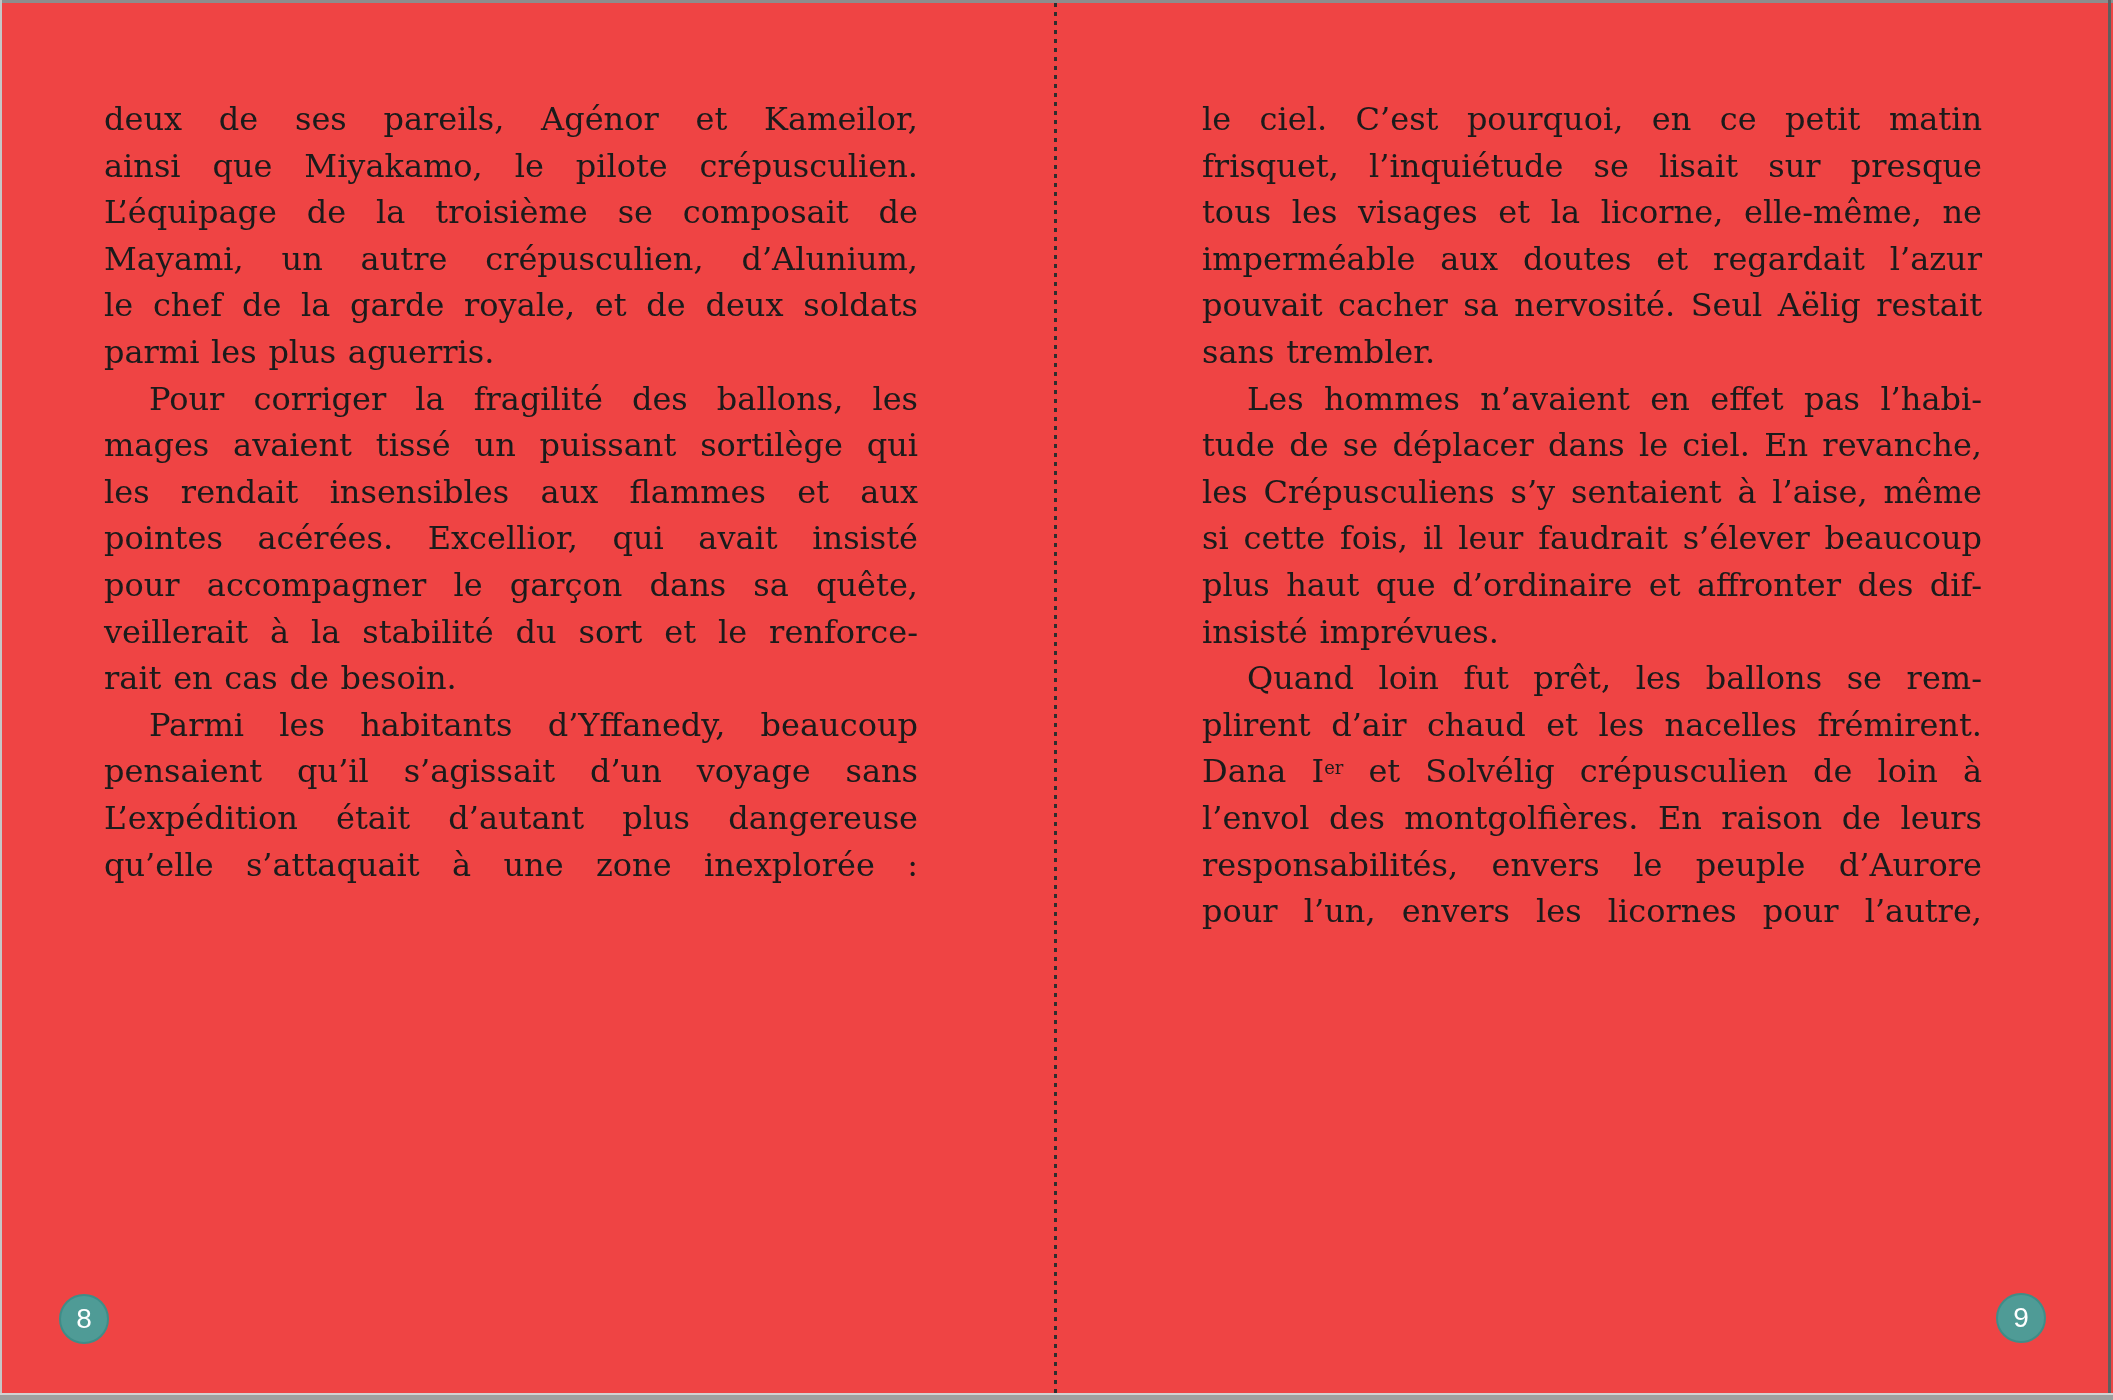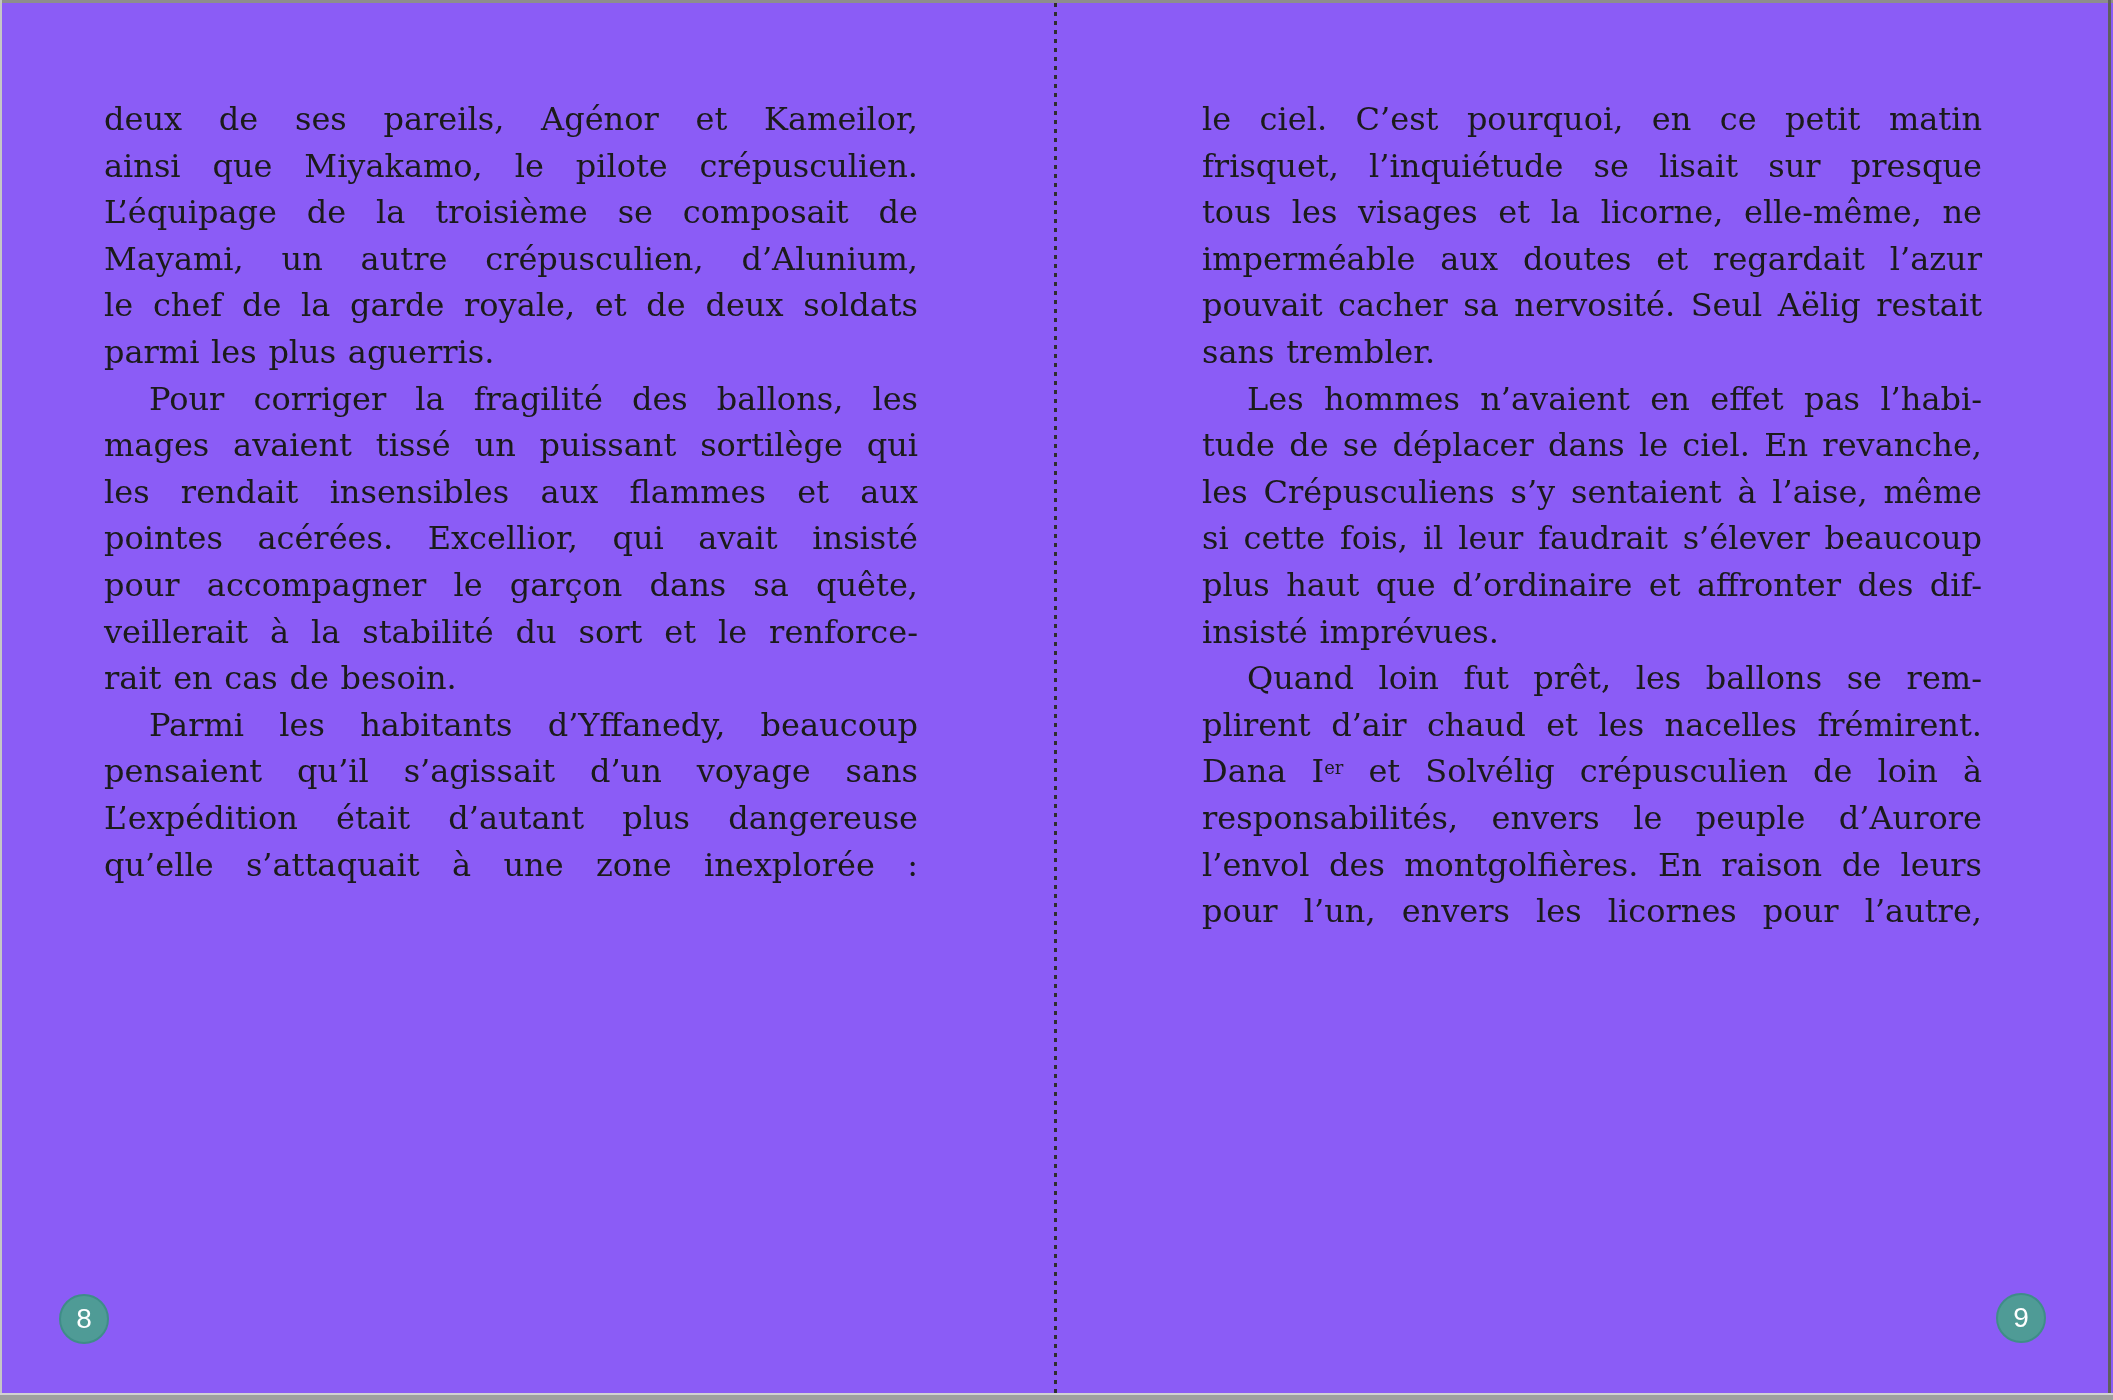--- a/index.html
+++ b/index.html
@@ -1,20 +1,20 @@
 <!DOCTYPE html>
 <html><head>
 <meta charset="utf-8">
 <style>
   html, body { margin: 0; padding: 0; background: #ffffff; }
   #scan {
     position: relative;
     width: 2113px;
     height: 1400px;
-    background: #8b5cf6;
+    background: #ef4444;
     overflow: hidden;
     font-family: "DejaVu Serif", "Liberation Serif", serif;
     color: #1b1b1b;
   }
   
   .edge-top    { position: absolute; left: 0; top: 0; width: 2113px; height: 3px; background: #8d8d8d; }
   .edge-left   { position: absolute; left: 0; top: 0; width: 2px; height: 1400px; background: #c6c6c6; }
   .edge-right  { position: absolute; left: 2108px; top: 0; width: 3px; height: 1400px; background: #5f5f5f; }
   .edge-bottom { position: absolute; left: 0; bottom: 0; width: 2113px; height: 7px;
                  background: #9f9f9f; border-top: 2px solid #d2d2d2; box-sizing: border-box; }
@@ -105,22 +105,22 @@
         <div class="line last">sans trembler.</div>
         <div class="line indent">Les hommes n’avaient en effet pas l’habi-</div>
         <div class="line">tude de se déplacer dans le ciel. En revanche,</div>
         <div class="line">les Crépusculiens s’y sentaient à l’aise, même</div>
         <div class="line">si cette fois, il leur faudrait s’élever beaucoup</div>
         <div class="line">plus haut que d’ordinaire et affronter des dif-</div>
         <div class="line last">insisté imprévues.</div>
         <div class="line indent">Quand loin fut prêt, les ballons se rem-</div>
         <div class="line">plirent d’air chaud et les nacelles frémirent.</div>
         <div class="line"><span>Dana I</span><sup>er</sup><span> et Solvélig crépusculien de loin à</span></div>
+        <div class="line">l’envol des montgolfières. En raison de leurs</div>
         <div class="line">responsabilités, envers le peuple d’Aurore</div>
-        <div class="line">l’envol des montgolfières. En raison de leurs</div>
         <div class="line">pour l’un, envers les licornes pour l’autre,</div>
       </div>
     <div class="badge right">
       <span>9</span>
     </div>
   </section>
 
 </div>
 
 </body></html>

